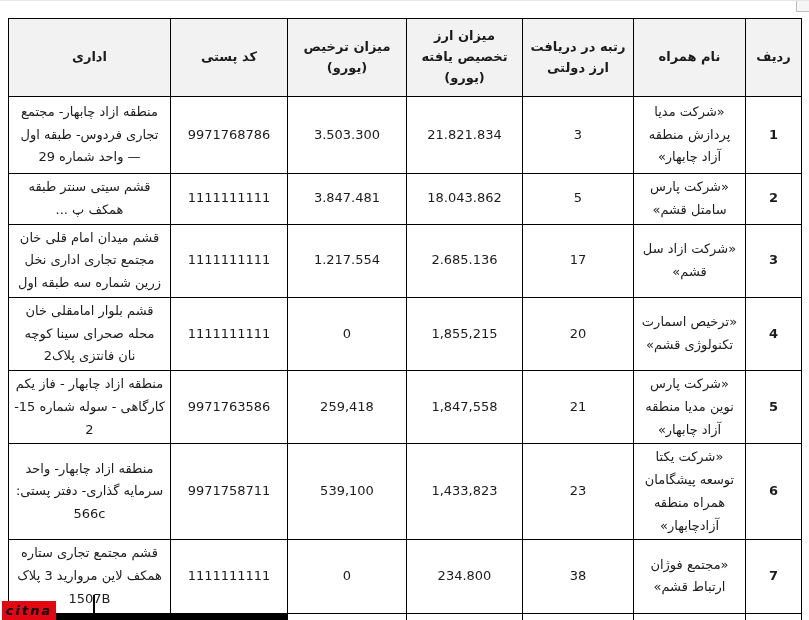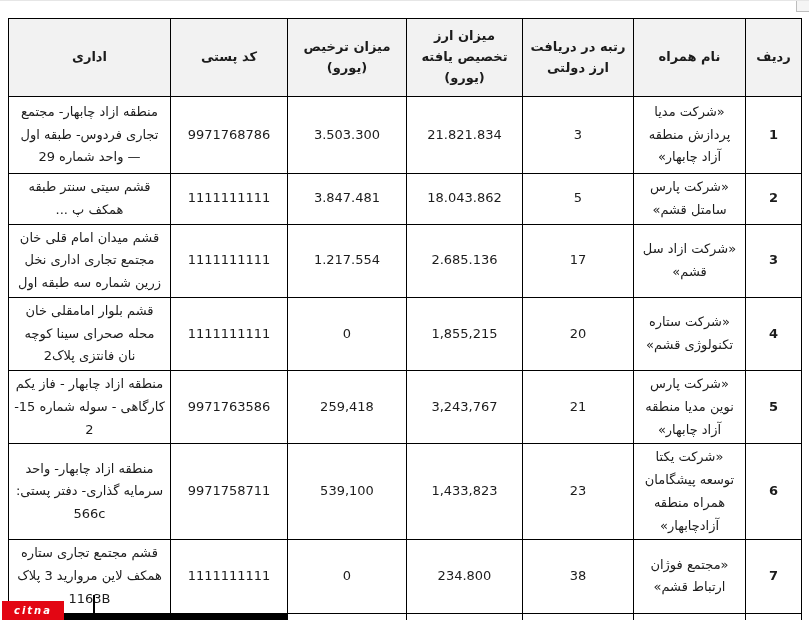--- a/index.html
+++ b/index.html
@@ -36,24 +36,24 @@
   tr.r7{height:71px;}
   tr.rf{height:24px;}
   tr.rf td{line-height:1.1;padding:1px 5px;}
   td.no{font-weight:bold;}
   td.sum-label{font-weight:bold;}
   td.redacted{background:#000000;padding:0;}
   .edge-line{
     position:absolute;left:93px;top:594px;width:2px;height:26px;background:#000000;
   }
   .citna-logo{
-    position:absolute;left:2px;top:600px;width:62px;height:19px;
-    background:#e30613;color:#ffffff;
+    position:absolute;left:2px;top:600px;width:54px;height:19px;
+    background:#e30613;color:#000000;
     font-weight:bold;font-style:italic;
-    font-size:10px;letter-spacing:2px;
+    font-size:13px;letter-spacing:2px;
     display:flex;align-items:center;justify-content:center;
     text-transform:lowercase;
   }
   .corner-mark{
     position:absolute;top:0;right:0;width:13px;height:11px;
     background:#f5f5f5;border-left:1px solid #bdbdbd;border-bottom:1px solid #bdbdbd;
     box-sizing:border-box;
   }
 </style>
 </head>
@@ -105,53 +105,53 @@
         <td class="no">3</td>
         <td>«شرکت ازاد سل قشم»</td>
         <td>17</td>
         <td>2.685.136</td>
         <td>1.217.554</td>
         <td>1111111111</td>
         <td>قشم میدان امام قلی خان مجتمع تجاری اداری نخل زرین شماره سه طبقه اول</td>
       </tr>
       <tr class="r4">
         <td class="no">4</td>
-        <td>«شرکت ستاره تکنولوژی قشم»</td>
+        <td>«ترخیص اسمارت تکنولوژی قشم»</td>
         <td>20</td>
         <td>1,855,215</td>
         <td>0</td>
         <td>1111111111</td>
         <td>قشم بلوار امامقلی خان محله صحرای سینا کوچه نان فانتزی پلاک2</td>
       </tr>
       <tr class="r5">
         <td class="no">5</td>
         <td>«شرکت پارس نوین مدیا منطقه آزاد چابهار»</td>
         <td>21</td>
-        <td>3,243,767</td>
+        <td>1,847,558</td>
         <td>259,418</td>
         <td>9971763586</td>
         <td>منطقه ازاد چابهار - فاز یکم کارگاهی - سوله شماره 15-2</td>
       </tr>
       <tr class="r6">
         <td class="no">6</td>
         <td>«شرکت یکتا توسعه پیشگامان همراه منطقه آزادچابهار»</td>
         <td>23</td>
         <td>1,433,823</td>
         <td>539,100</td>
         <td>9971758711</td>
         <td>منطقه ازاد چابهار- واحد سرمایه گذاری- دفتر پستی: 566c</td>
       </tr>
       <tr class="r7">
         <td class="no">7</td>
         <td>«مجتمع فوژان ارتباط قشم»</td>
         <td>38</td>
         <td>234.800</td>
         <td>0</td>
         <td>1111111111</td>
-        <td>قشم مجتمع تجاری ستاره همکف لاین مروارید 3 پلاک 1163B</td>
+        <td>قشم مجتمع تجاری ستاره همکف لاین مروارید 3 پلاک 1507B</td>
       </tr>
       <tr class="rf">
         <td class="sum-label">جمع</td>
         <td></td>
         <td></td>
         <td>5.371.396</td>
         <td>585.206</td>
         <td class="redacted" colspan="2"></td>
       </tr>
     </tbody>

